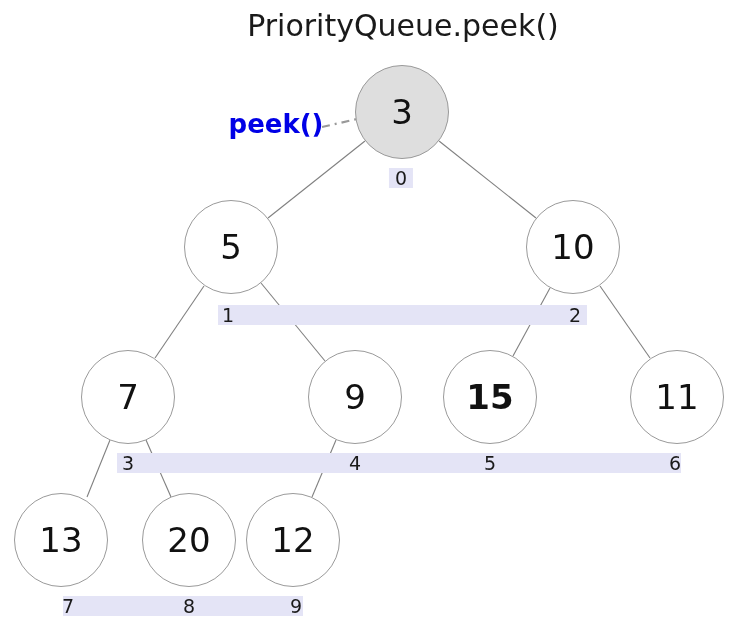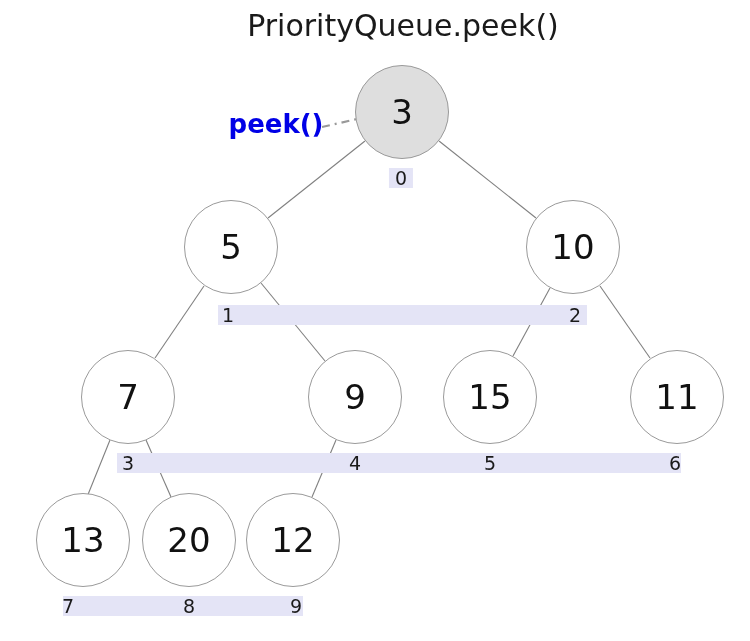--- a/index.html
+++ b/index.html
@@ -124,27 +124,27 @@
     </div>
   <div class="node" style="left:526px; top:200px;text-align:right;">
       <span>10</span>
     </div>
   <div class="node" style="left:81px;  top:350px;">
       <span>7</span>
     </div>
   <div class="node" style="left:308px; top:350px;">
       <span>9</span>
     </div>
-  <div class="node" style="left:443px; top:350px;">
+  <div class="node" style="left:443px; top:350px;font-weight:bold;">
       <span>15</span>
     </div>
   <div class="node" style="left:630px; top:350px;">
       <span>11</span>
     </div>
-  <div class="node" style="left:36px;  top:493px;">
+  <div class="node" style="left:14px;  top:493px;">
       <span>13</span>
     </div>
   <div class="node" style="left:142px; top:493px;">
       <span>20</span>
     </div>
   <div class="node" style="left:246px; top:493px;text-align:center;">
       <span>12</span>
     </div>
 
   <div class="idx boxed" style="left:401px; top:168px;">0</div>

